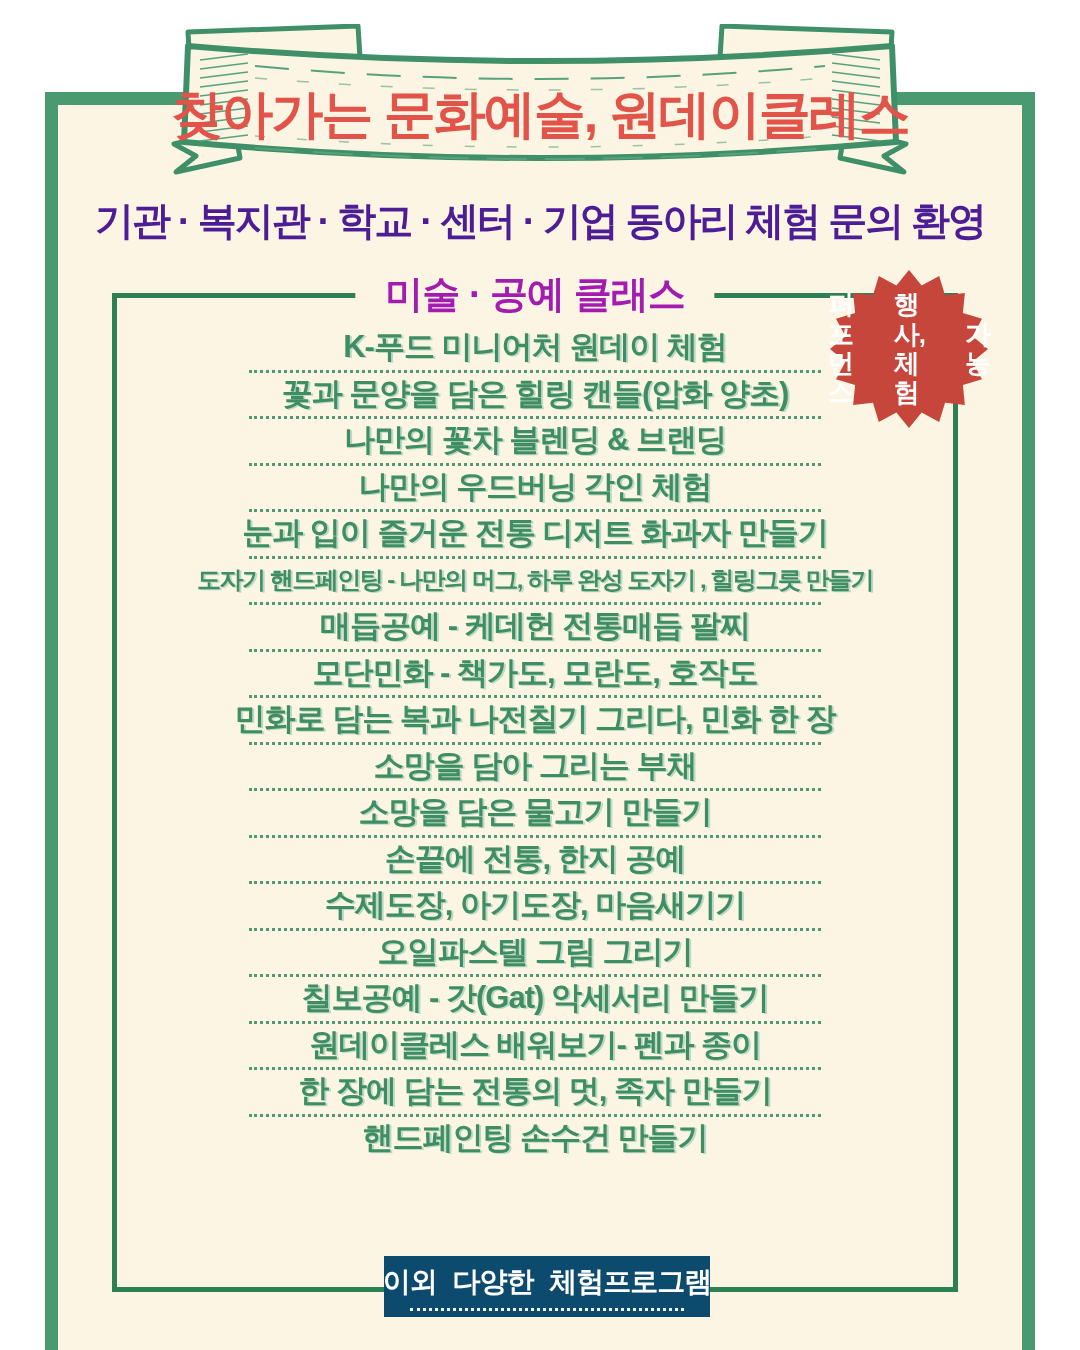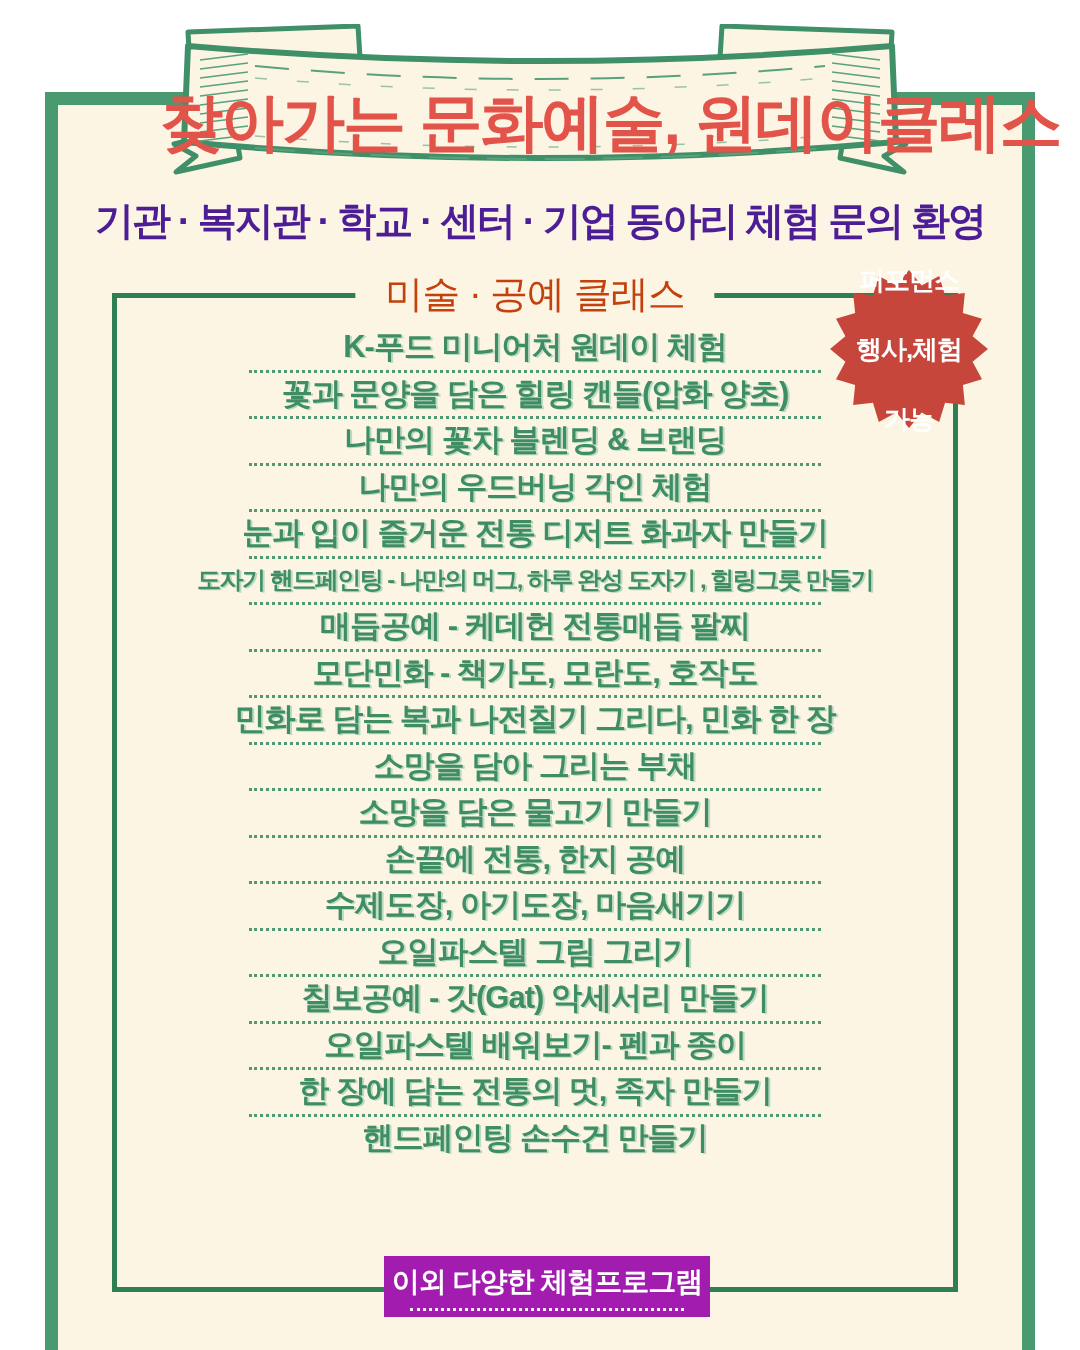--- a/index.html
+++ b/index.html
@@ -10,63 +10,63 @@
   }
   .frame{
     position:absolute;left:45px;top:92px;width:990px;height:1300px;
     border:13px solid #4a9a71;background:#fcf5e4;box-sizing:border-box;z-index:0;
   }
   
   .ribbon{position:absolute;left:160px;top:24px;width:760px;height:154px;z-index:3;}
   .ribbon svg{position:absolute;inset:0;}
   .ribbon-title{
     position:absolute;left:0;right:0;top:56px;text-align:center;
-    font-size:63px;font-weight:bold;color:#e2534a;letter-spacing:-2px;white-space:nowrap;
+    font-size:52px;font-weight:bold;color:#e2534a;letter-spacing:-2px;white-space:nowrap;
   }
   
   .subtitle{
     position:absolute;left:0;width:100%;top:194px;text-align:center;
     font-size:39px;font-weight:bold;color:#4c1d95;letter-spacing:-2px;white-space:nowrap;z-index:2;
   }
   
   .inner-box{
     position:absolute;left:112px;top:293px;width:846px;height:999px;
     border:5px solid #2e8054;box-sizing:border-box;z-index:1;
   }
   .section-title{
     position:absolute;top:270px;left:535px;transform:translateX(-50%);
     background:#fcf5e4;padding:0 30px;height:48px;line-height:48px;
-    font-size:38px;font-weight:normal;color:#c2410c;letter-spacing:-1px;
+    font-size:38px;font-weight:bold;color:#a21caf;letter-spacing:-1px;
     white-space:nowrap;z-index:2;
   }
   
   .badge{position:absolute;left:828px;top:266px;width:162px;height:166px;z-index:4;}
   .badge svg{position:absolute;inset:0;width:100%;height:100%;}
   .badge-text{
-    position:absolute;inset:0;display:flex;flex-direction:column;
-    align-items:center;
+    position:absolute;inset:0;display:flex;flex-direction:row;
+    align-items:center;justify-content:center;
     color:#ffffff;font-weight:bold;font-size:26px;line-height:1.13;letter-spacing:-1px;gap:40px;
   }
   
   .list{position:absolute;left:122px;top:324px;width:826px;z-index:1;}
   .row{
     position:relative;height:46.5px;display:flex;align-items:center;justify-content:center;
     font-size:31px;font-weight:bold;color:#3f8e63;white-space:nowrap;
     text-shadow:2px 1px 0 #bcd9c6;letter-spacing:-1px;
   }
   .row--long{font-size:24px;letter-spacing:-1.5px;}
   .row::after{
     content:"";position:absolute;bottom:-2px;left:50%;transform:translateX(-50%);
     width:572px;border-top:3.5px dotted #4f9a74;
   }
   .row:last-child::after{display:none;}
   
   .footer-btn{
-    position:absolute;left:384px;top:1256px;width:326px;height:61px;background:#a21caf;
-    z-index:3;display:flex;flex-direction:column;align-items:center;justify-content:center;gap:7px;
+    position:absolute;left:384px;top:1256px;width:326px;height:61px;background:#0c4a6e;
+    z-index:3;display:flex;flex-direction:column;align-items:center;justify-content:center;gap:7px;font-family:Liberation Mono, monospace;
   }
   .footer-btn .label{color:#ffffff;font-weight:bold;font-size:28px;letter-spacing:-1px;white-space:nowrap;}
   .footer-btn::after{content:"";width:84%;border-top:3.5px dotted rgba(255,255,255,.95);}
 </style>
 </head>
 <body>
 
 <div class="frame"></div>
 
 <div class="ribbon">
@@ -140,20 +140,20 @@
   <div class="row row--long">도자기 핸드페인팅 - 나만의 머그, 하루 완성 도자기 , 힐링그릇 만들기</div>
   <div class="row">매듭공예 - 케데헌 전통매듭 팔찌</div>
   <div class="row">모단민화 - 책가도, 모란도, 호작도</div>
   <div class="row">민화로 담는 복과 나전칠기 그리다, 민화 한 장</div>
   <div class="row">소망을 담아 그리는 부채</div>
   <div class="row">소망을 담은 물고기 만들기</div>
   <div class="row">손끝에 전통, 한지 공예</div>
   <div class="row">수제도장, 아기도장, 마음새기기</div>
   <div class="row">오일파스텔 그림 그리기</div>
   <div class="row">칠보공예 - 갓(Gat) 악세서리 만들기</div>
-  <div class="row">오일파스텔 배워보기- 펜과 종이</div>
+  <div class="row">원데이클레스 배워보기- 펜과 종이</div>
   <div class="row">한 장에 담는 전통의 멋, 족자 만들기</div>
   <div class="row">핸드페인팅 손수건 만들기</div>
 </div>
 
 <div class="footer-btn">
   <div class="label">이외 다양한 체험프로그램</div>
 </div>
 
 </body></html>

